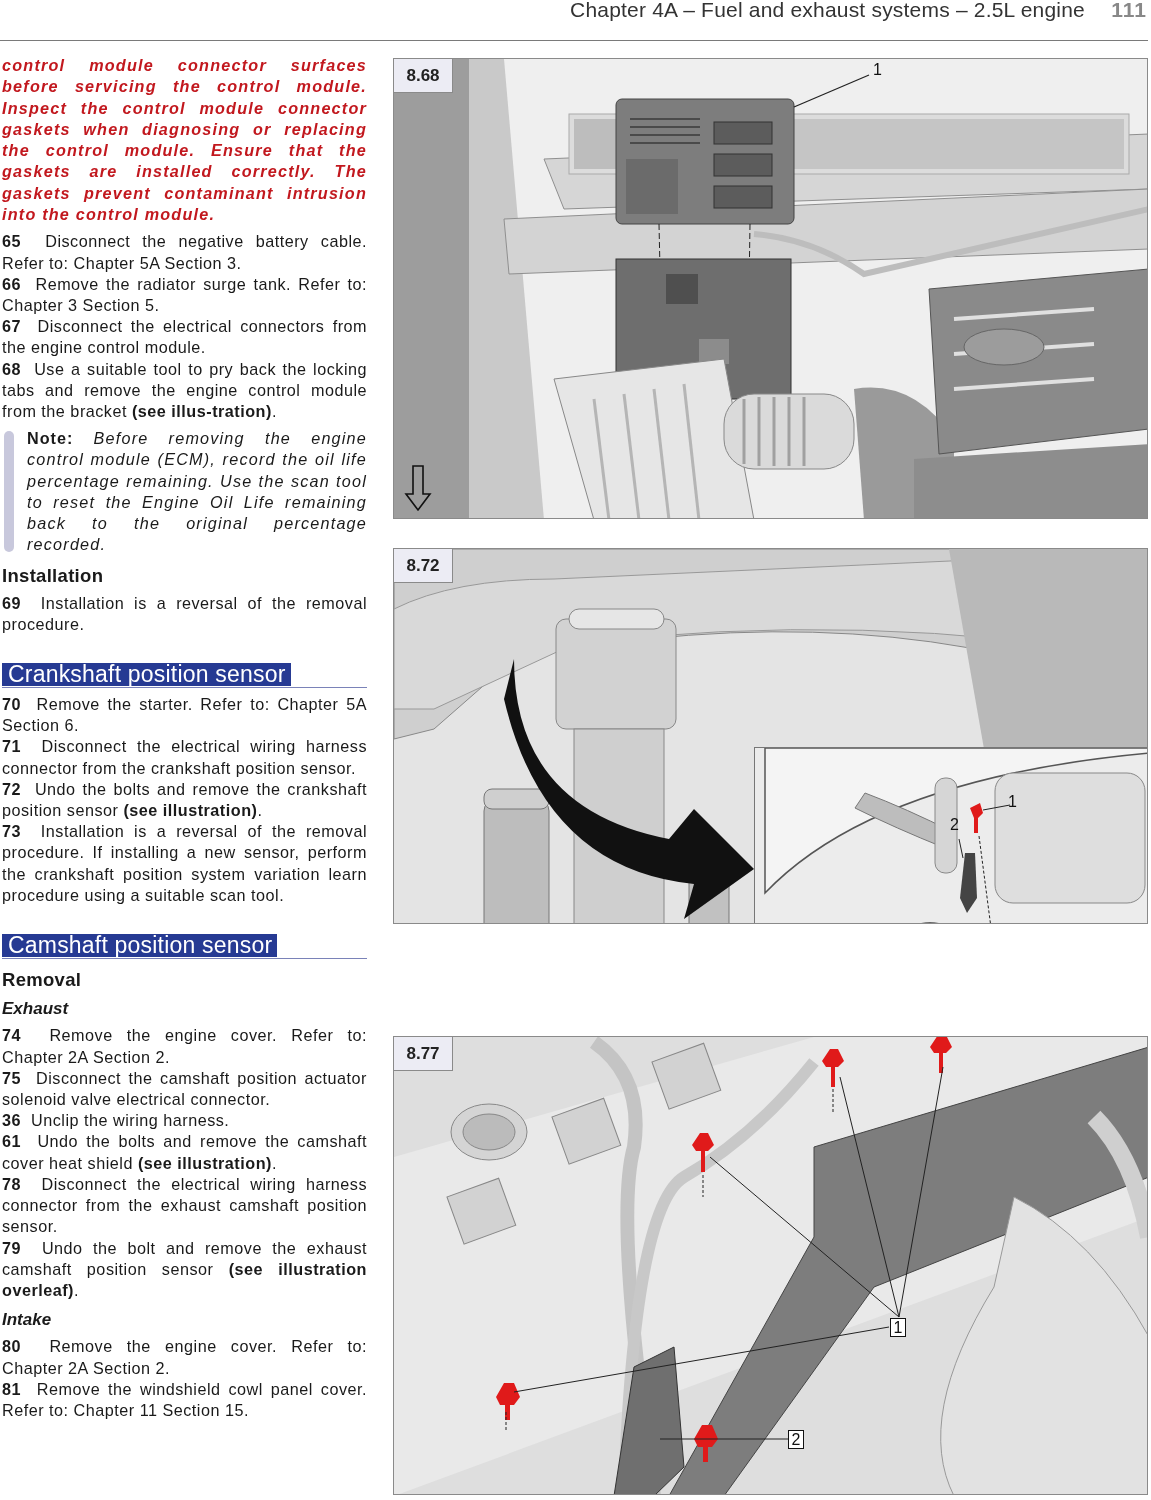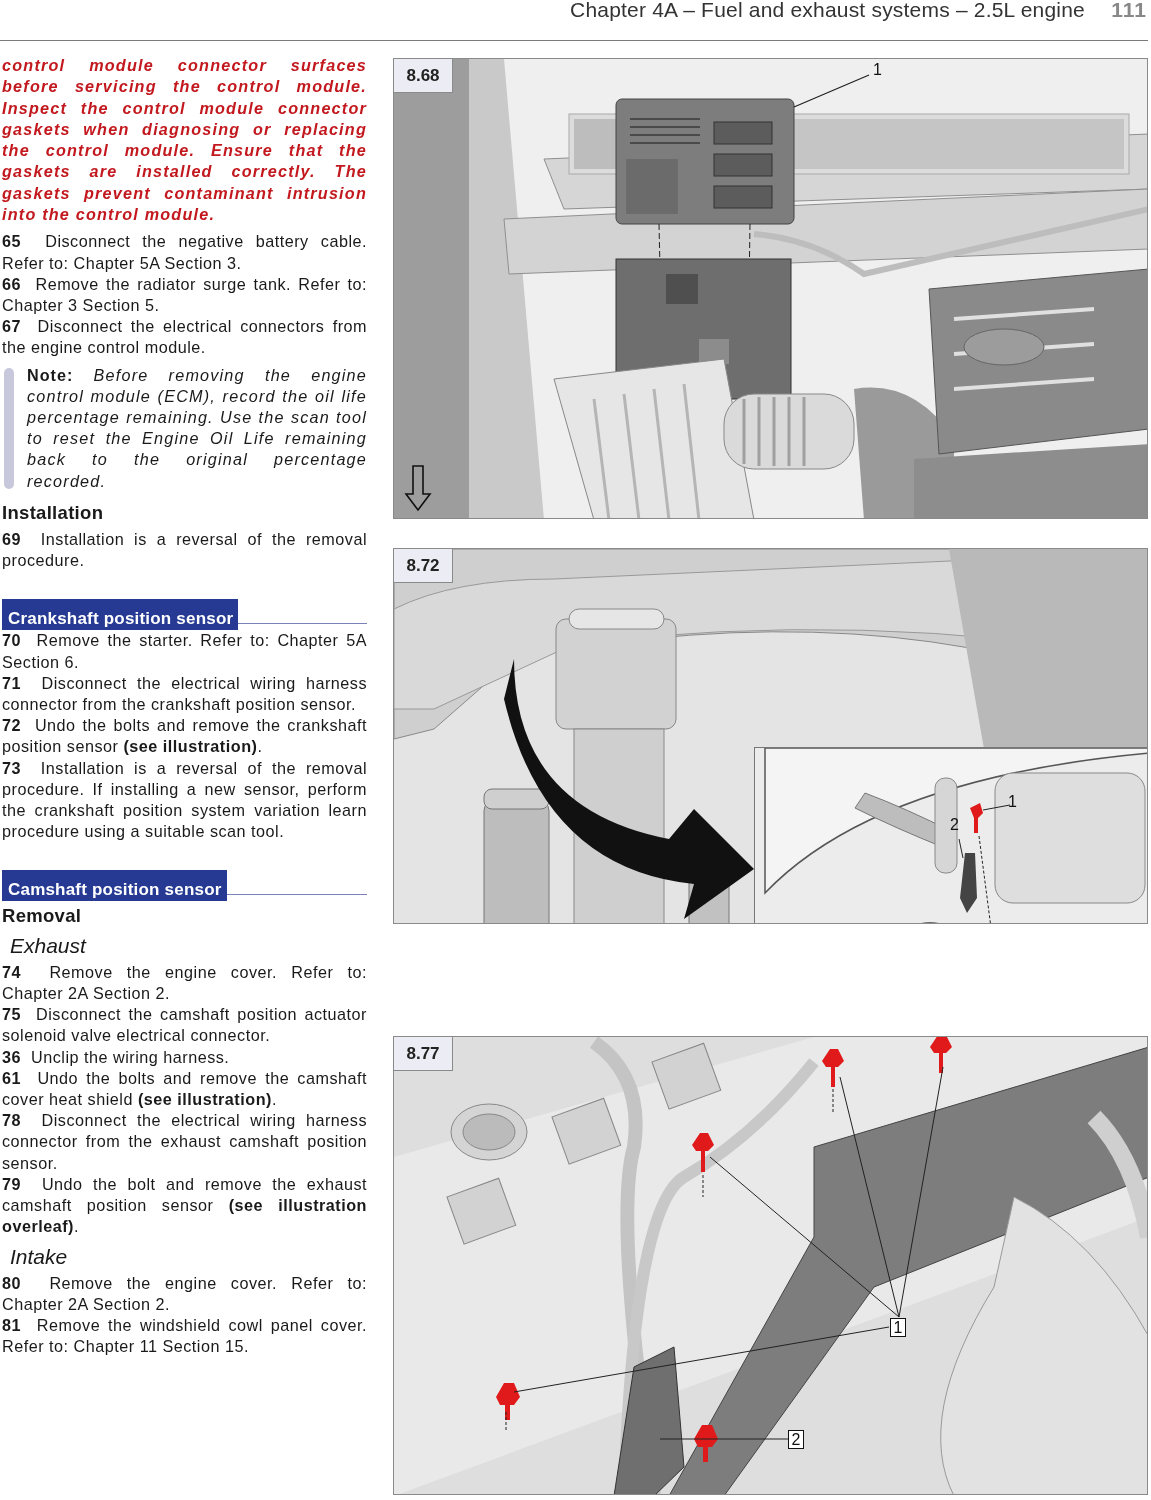--- a/index.html
+++ b/index.html
@@ -15,23 +15,23 @@
   
   .col { position:absolute; left:2px; top:55px; width:365px; font-size:16.2px; line-height:21.2px; }
   .warn { color:#c2181e; font-style:italic; font-weight:bold; letter-spacing:1.2px; margin:0 0 6px 0; text-align:justify; line-height:21.3px; }
   .num { font-weight:bold; }
   .see { font-weight:bold; }
   .step { margin:0; text-align:justify; letter-spacing:0.5px; }
   .note { position:relative; padding-left:25px; margin:6px 0 6px 0; font-style:italic; letter-spacing:1.2px; text-align:justify; line-height:21.2px; }
   .note-bar { position:absolute; left:2px; top:3px; width:10px; bottom:3px; background:#c8c8dc; border-radius:5px; }
   .note-label { font-weight:bold; font-style:normal; letter-spacing:1px; }
   .subhead { font-size:18.5px; font-weight:bold; margin:10px 0 6px 0; letter-spacing:0.3px; }
-  .subhead-it { font-size:21px; font-style:italic; margin:8px 0 6px 8px; }
+  .subhead-it { font-size:17px; font-style:italic; margin:8px 0 6px 0;font-weight:bold; }
   .section-head { position:relative; height:24px; margin:28px 0 6px 0; border-bottom:1px solid #7a82b8; }
-  .section-head span { display:inline-block; background:#263a93; color:#ffffff; font-weight:bold; font-size:17px; line-height:23px; padding:8px 5px 0 6px; letter-spacing:0.2px; }
+  .section-head span { display:inline-block; background:#263a93; color:#ffffff; font-weight:normal; font-size:23px; line-height:23px; padding:0 5px 0 6px; letter-spacing:0.2px; }
 
   
   .figure { position:absolute; left:393px; width:755px; border:1px solid #8a8a8a; box-sizing:border-box; overflow:hidden; background:#e9e9e9;text-decoration:underline; }
   .fig-label { position:absolute; left:0; top:0; width:58px; height:33px; background:#ececf4; border-right:1px solid #8a8a8a; border-bottom:1px solid #8a8a8a; font-size:17px; font-weight:bold; color:#222; line-height:33px; text-align:center; z-index:3; }
   .fig-art { position:absolute; inset:0; }
   .callout { position:absolute; font-size:16px; color:#111; z-index:4; }
   .callout-box { position:absolute; font-size:16px; color:#111; border:1px solid #111; background:#fff; width:14px; height:17px; line-height:17px; text-align:center; z-index:4; }
   .dir-arrow { position:absolute; z-index:4; }
   .inset { position:absolute; left:360px; top:198px; width:395px; height:260px; border-left:1px solid #777; border-top:1px solid #777; background:#efefef; overflow:hidden; z-index:2; }
 </style>
@@ -43,20 +43,21 @@
   <span class="page-number">111</span>
   <div class="header-rule"></div>
 </div>
 
 <div class="col">
   <p class="warn">control module connector surfaces before servicing the control module. Inspect the control module connector gaskets when diagnosing or replacing the control module. Ensure that the gaskets are installed correctly. The gaskets prevent contaminant intrusion into the control module.</p>
 
   <p class="step"><span class="num">65</span>&nbsp; <span>Disconnect the negative battery cable. Refer to: Chapter 5A Section 3.</span></p>
   <p class="step"><span class="num">66</span>&nbsp; <span>Remove the radiator surge tank. Refer to: Chapter 3 Section 5.</span></p>
   <p class="step"><span class="num">67</span>&nbsp; <span>Disconnect the electrical connectors from the engine control module.</span></p>
+  <p class="step"><span class="num">68</span>&nbsp; <span>Use a suitable tool to pry back the locking tabs and remove the engine control module from the bracket</span> <span class="see">(see illus-tration)</span><span>.</span></p>
 
   <div class="note">
     <div class="note-bar"></div>
     <span class="note-label">Note:</span>
     <span>Before removing the engine control module (ECM), record the oil life percentage remaining. Use the scan tool to reset the Engine Oil Life remaining back to the original percentage recorded.</span>
   </div>
 
   <div class="subhead">Installation</div>
   <p class="step"><span class="num">69</span>&nbsp; <span>Installation is a reversal of the removal procedure.</span></p>
 

